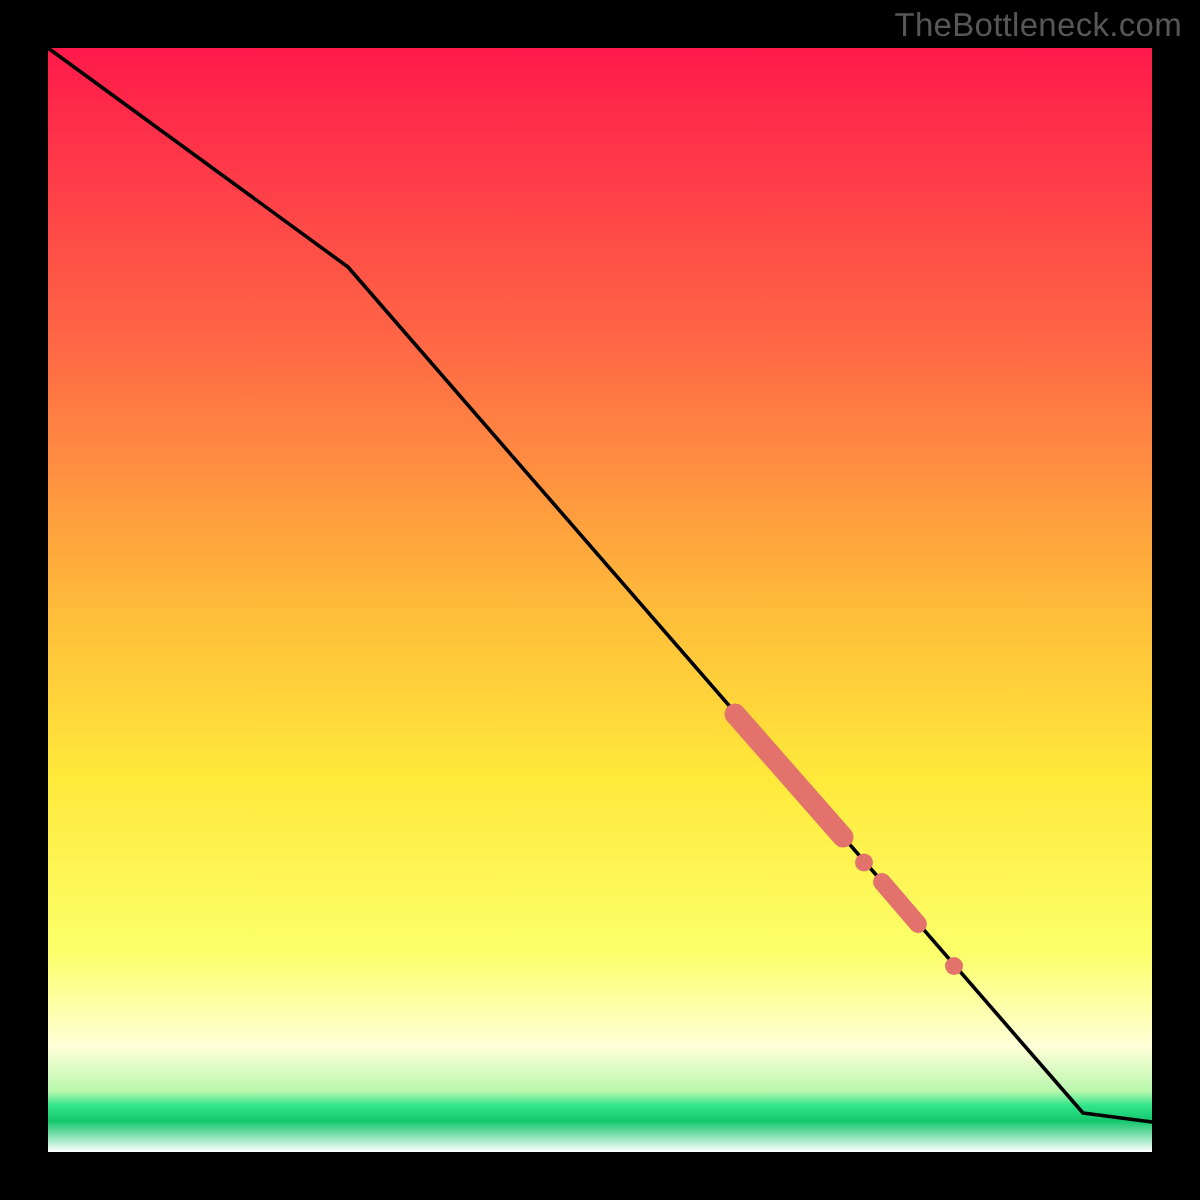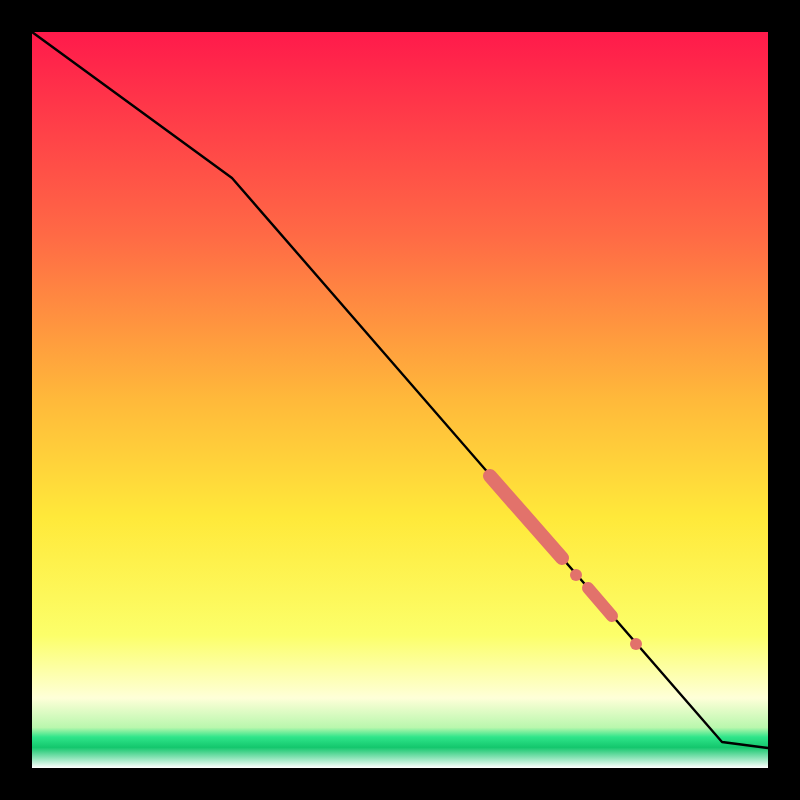--- a/index.html
+++ b/index.html
@@ -32,20 +32,21 @@
     top: 0;
     width: 800px;
     height: 800px;
   }
 </style>
 </head>
 <body>
 
 <div class="stage">
 
+  <div class="watermark">TheBottleneck.com</div>
 
   <svg class="plot" viewBox="0 0 800 800">
     <defs>
       <linearGradient id="bg-grad" x1="0" y1="0" x2="0" y2="1">
           <stop offset="0.00%" stop-color="#ff1a4b"></stop>
           <stop offset="28.00%" stop-color="#ff6b45"></stop>
           <stop offset="50.00%" stop-color="#ffb93a"></stop>
           <stop offset="66.00%" stop-color="#ffe93a"></stop>
           <stop offset="82.00%" stop-color="#fcff6a"></stop>
           <stop offset="90.50%" stop-color="#feffd8"></stop>

